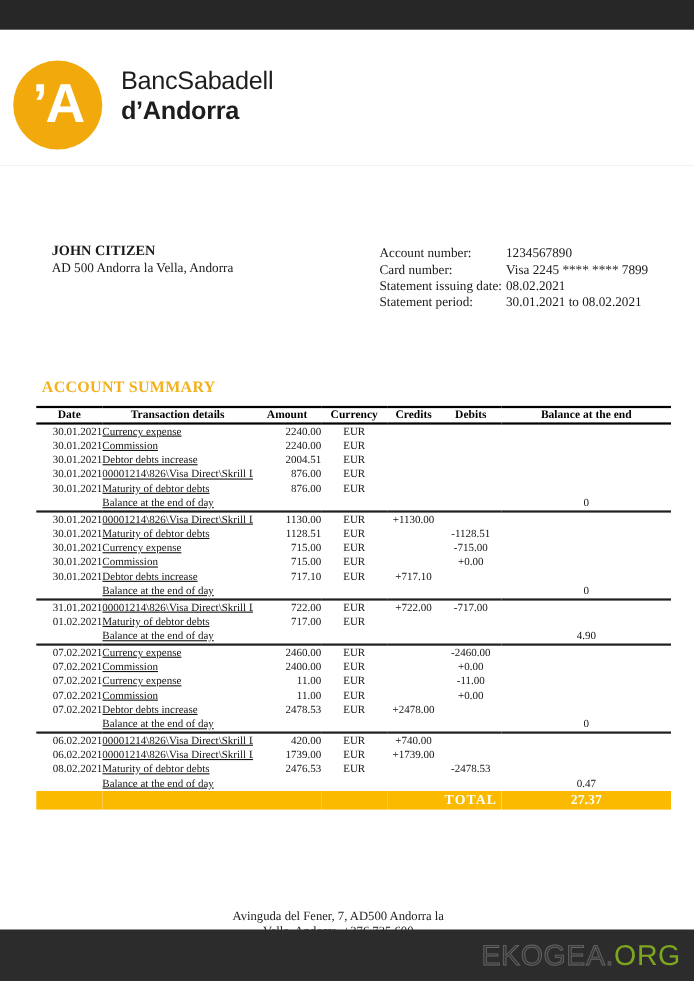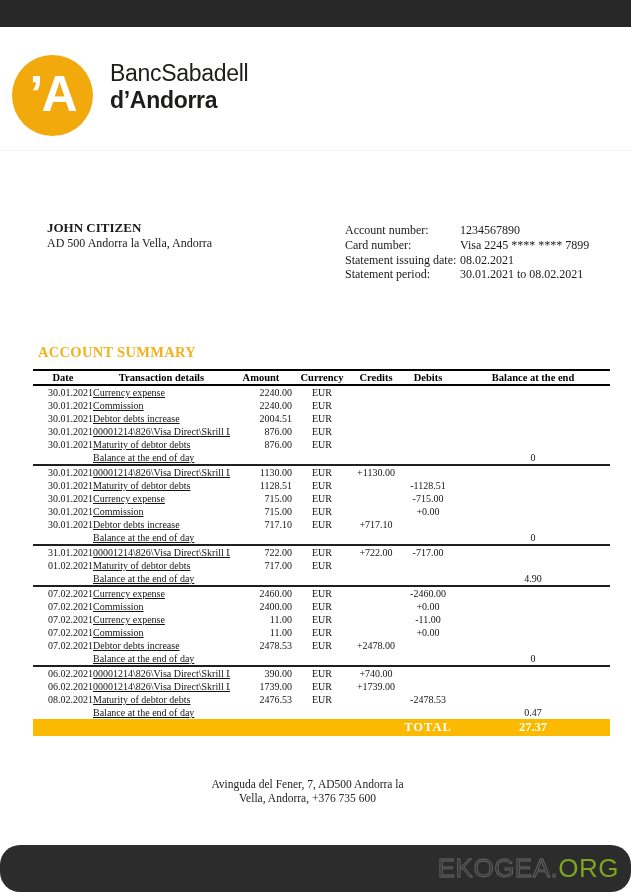--- a/index.html
+++ b/index.html
@@ -82,28 +82,28 @@
   .td-cur, .td-cred, .td-deb { text-align:center; }
   .td-bal  { text-align:center; padding-right:60px; }
   tr.row-separator td { border-bottom:2px solid #1f1f1f; }
   tr.total-row td {
     background:#FBBA00; height:17px; line-height:17px;
     color:#ffffff; font-weight:bold; font-size:12.5px;
   }
   tr.total-row .td-deb { letter-spacing:1px;margin-left:24px; }
   
   .footer-address {
-    position:absolute; top:777px; left:0; width:615px;
+    position:absolute; top:826px; left:0; width:615px;
     text-align:center; font-size:11.5px; line-height:14px; color:#222;
   }
   
   .bottom-bar {
     position:absolute; bottom:0; left:0; width:631px; height:47px;
     background:#2c2c2c;
-    display:flex; align-items:center; justify-content:flex-end;border-radius:20px;
+    display:flex; align-items:center; justify-content:flex-end;
   }
   .watermark {
     font-family:"Liberation Sans", sans-serif;
     font-size:26px; letter-spacing:0.5px; margin-right:12px;
     white-space:nowrap;
   }
   .wm-gray { color:#383838; -webkit-text-stroke:0.8px #666666; }
   .wm-green { color:#7EA51F; }
 </style>
 </head>
@@ -355,21 +355,21 @@
         <td class="td-det">Balance at the end of day</td>
         <td class="td-amt"></td>
         <td class="td-cur"></td>
         <td class="td-cred"></td>
         <td class="td-deb"></td>
         <td class="td-bal">0</td>
       </tr>
       <tr>
         <td class="td-date">06.02.2021</td>
         <td class="td-det">00001214\826\Visa Direct\Skrill Ltd</td>
-        <td class="td-amt">390.00</td>
+        <td class="td-amt">420.00</td>
         <td class="td-cur">EUR</td>
         <td class="td-cred">+740.00</td>
         <td class="td-deb"></td>
         <td class="td-bal"></td>
       </tr>
       <tr>
         <td class="td-date">06.02.2021</td>
         <td class="td-det">00001214\826\Visa Direct\Skrill Ltd</td>
         <td class="td-amt">1739.00</td>
         <td class="td-cur">EUR</td>

